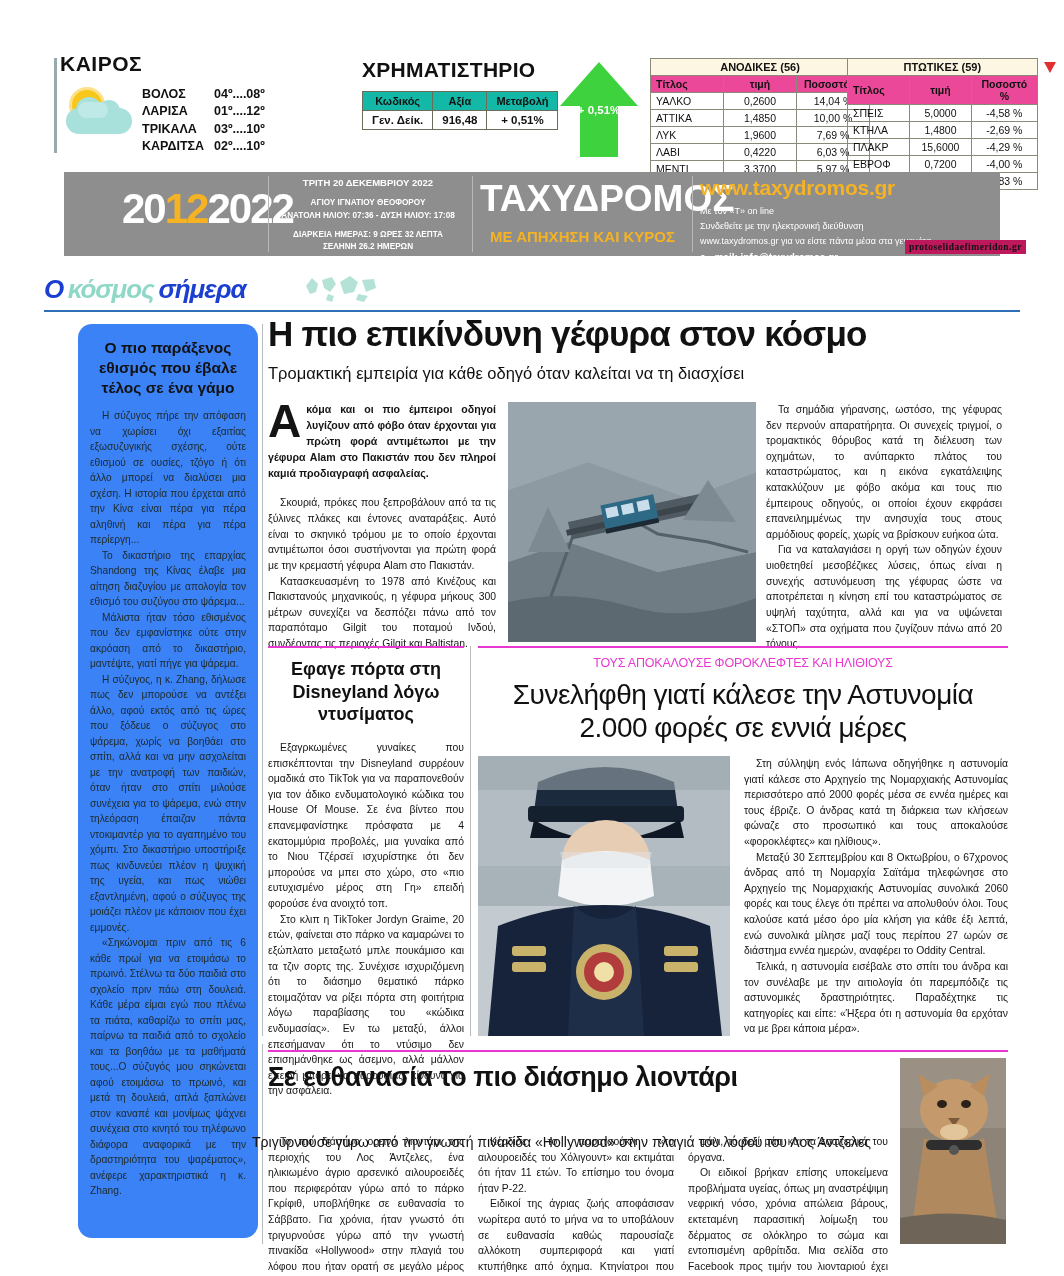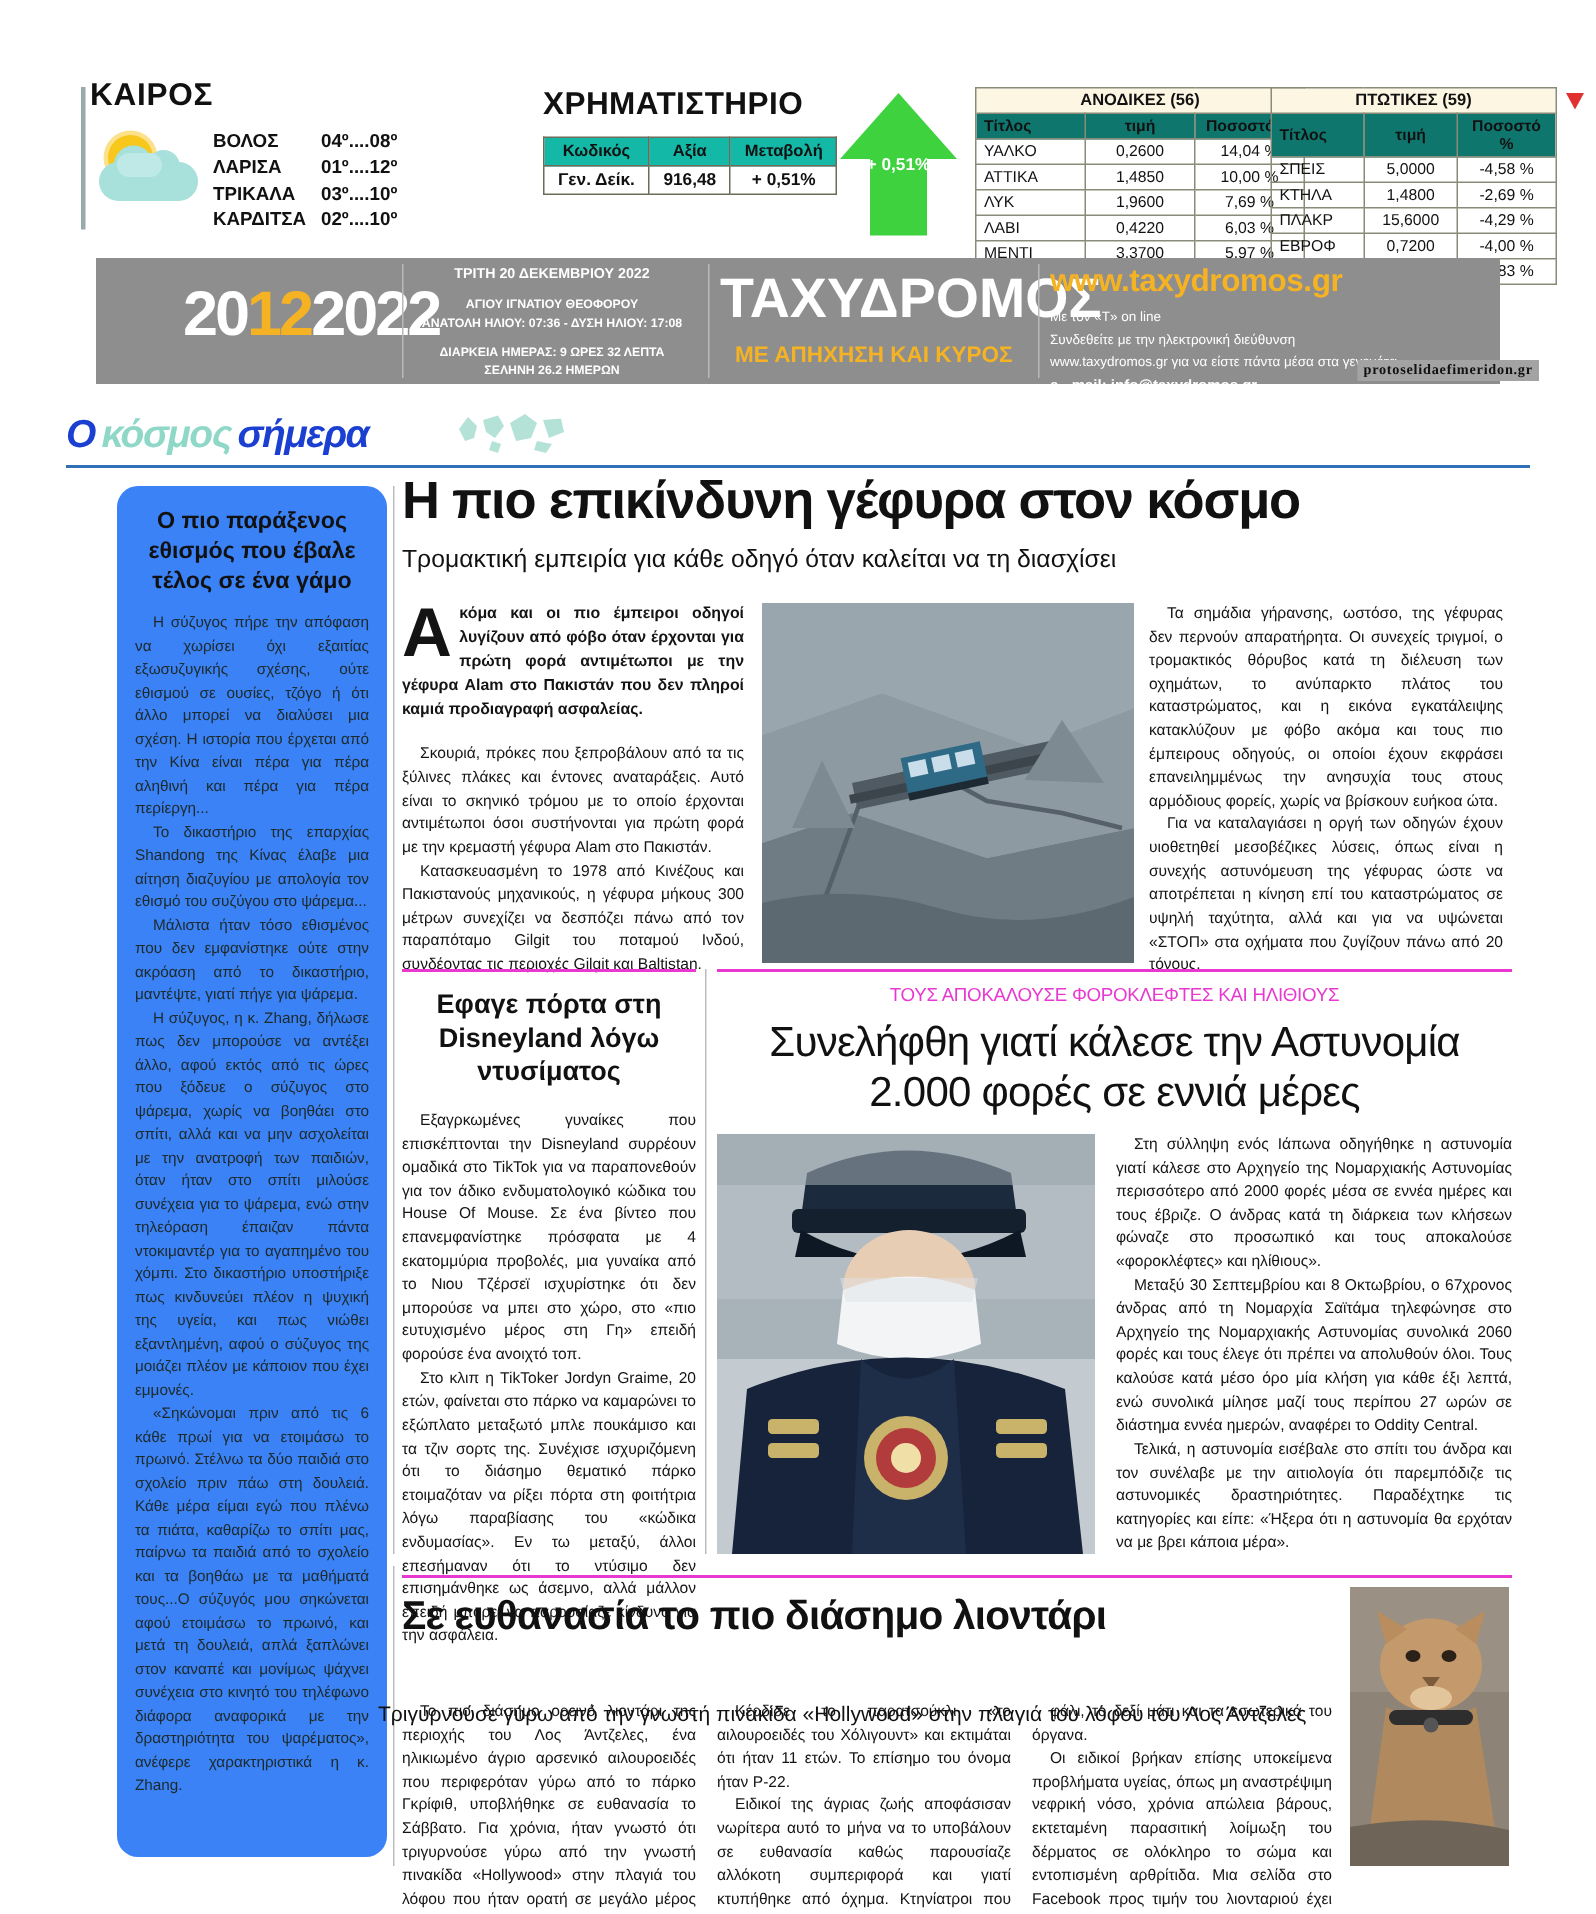--- a/index.html
+++ b/index.html
@@ -41,21 +41,21 @@
   .arrow-up-big{position:absolute;left:560px;top:62px;width:78px;height:95px;}
   .arrow-up-big .shaft{position:absolute;left:20px;top:40px;width:38px;height:55px;background:#3fd23f;}
   .arrow-up-big .head{position:absolute;left:0;top:0;width:0;height:0;
       border-left:39px solid transparent;border-right:39px solid transparent;border-bottom:44px solid #3fd23f;}
   .arrow-up-big .lbl{position:absolute;left:0;top:42px;width:78px;text-align:center;color:#fff;font-size:11.5px;font-weight:bold;}
 
   .mkt{position:absolute;top:58px;}
   .mkt table{border-collapse:collapse;font-size:10.5px;}
   .mkt table td{border:1px solid #8a8a78;padding:2px 5px;}
   .mkt .title-row td{background:#fdf6e3;text-align:center;font-weight:bold;font-size:11px;border-bottom:none;}
-  .mkt .head-row td{background:#0f766e;font-weight:bold;font-size:10.5px;}
+  .mkt .head-row td{background:#ec4899;font-weight:bold;font-size:10.5px;}
   .mkt .head-row td.c2,.mkt .head-row td.c3{text-align:center;}
   .mkt td.c1{width:62px;}
   .mkt td.c2{width:62px;text-align:center;}
   .mkt td.c3{width:62px;text-align:center;}
   .mkt-up{left:650px;}
   .mkt-dn{left:847px;}
   .tri{display:inline-block;width:0;height:0;vertical-align:middle;}
   .tri-up{border-left:6px solid transparent;border-right:6px solid transparent;border-bottom:11px solid #2ecc2e;}
   .tri-dn{border-left:6px solid transparent;border-right:6px solid transparent;border-top:11px solid #e03030;}
 
@@ -68,21 +68,21 @@
   .mh-info .l1{font-size:9.5px;margin-bottom:7px;}
   .mh-info .blk{margin-bottom:7px;}
   .mh-sep{position:absolute;top:176px;width:1px;height:76px;background:#b9b9b9;}
   .mh-brand{position:absolute;left:480px;top:178px;width:205px;text-align:center;}
   .mh-brand .t1{font-size:37px;font-weight:bold;color:#fff;letter-spacing:0px;}
   .mh-brand .t2{font-size:15px;font-weight:bold;color:#f5b324;margin-top:8px;letter-spacing:0px;}
   .mh-web{position:absolute;left:700px;top:176px;width:300px;}
   .mh-web .url{font-size:21px;font-weight:bold;color:#f5b324;letter-spacing:-.3px;}
   .mh-web .lines{color:#fff;font-size:9px;line-height:1.65;margin-top:4px;}
   .mh-web .mail{color:#fff;font-size:10px;font-weight:bold;margin-top:3px;}
-  .wm{position:absolute;left:905px;top:240px;background:#a3a3a3;padding:2px 4px;font-size:9.5px;font-weight:bold;
+  .wm{position:absolute;left:905px;top:240px;background:#be185d;padding:2px 4px;font-size:9.5px;font-weight:bold;
       letter-spacing:.5px;color:#111;font-family:"Liberation Serif",serif;}
 
   
   .seclogo{position:absolute;left:44px;top:274px;width:340px;height:34px;}
   .seclogo .txt{font-size:26px;font-weight:bold;font-style:italic;color:#1b3fd0;letter-spacing:-1px;}
   .seclogo .faded{color:#8fd8c8;}
   .globe{position:absolute;left:258px;top:-2px;width:78px;height:32px;opacity:.85;}
 
   .hr-blue{position:absolute;left:44px;top:310px;width:976px;height:2px;background:#2f6fb5;}
 

